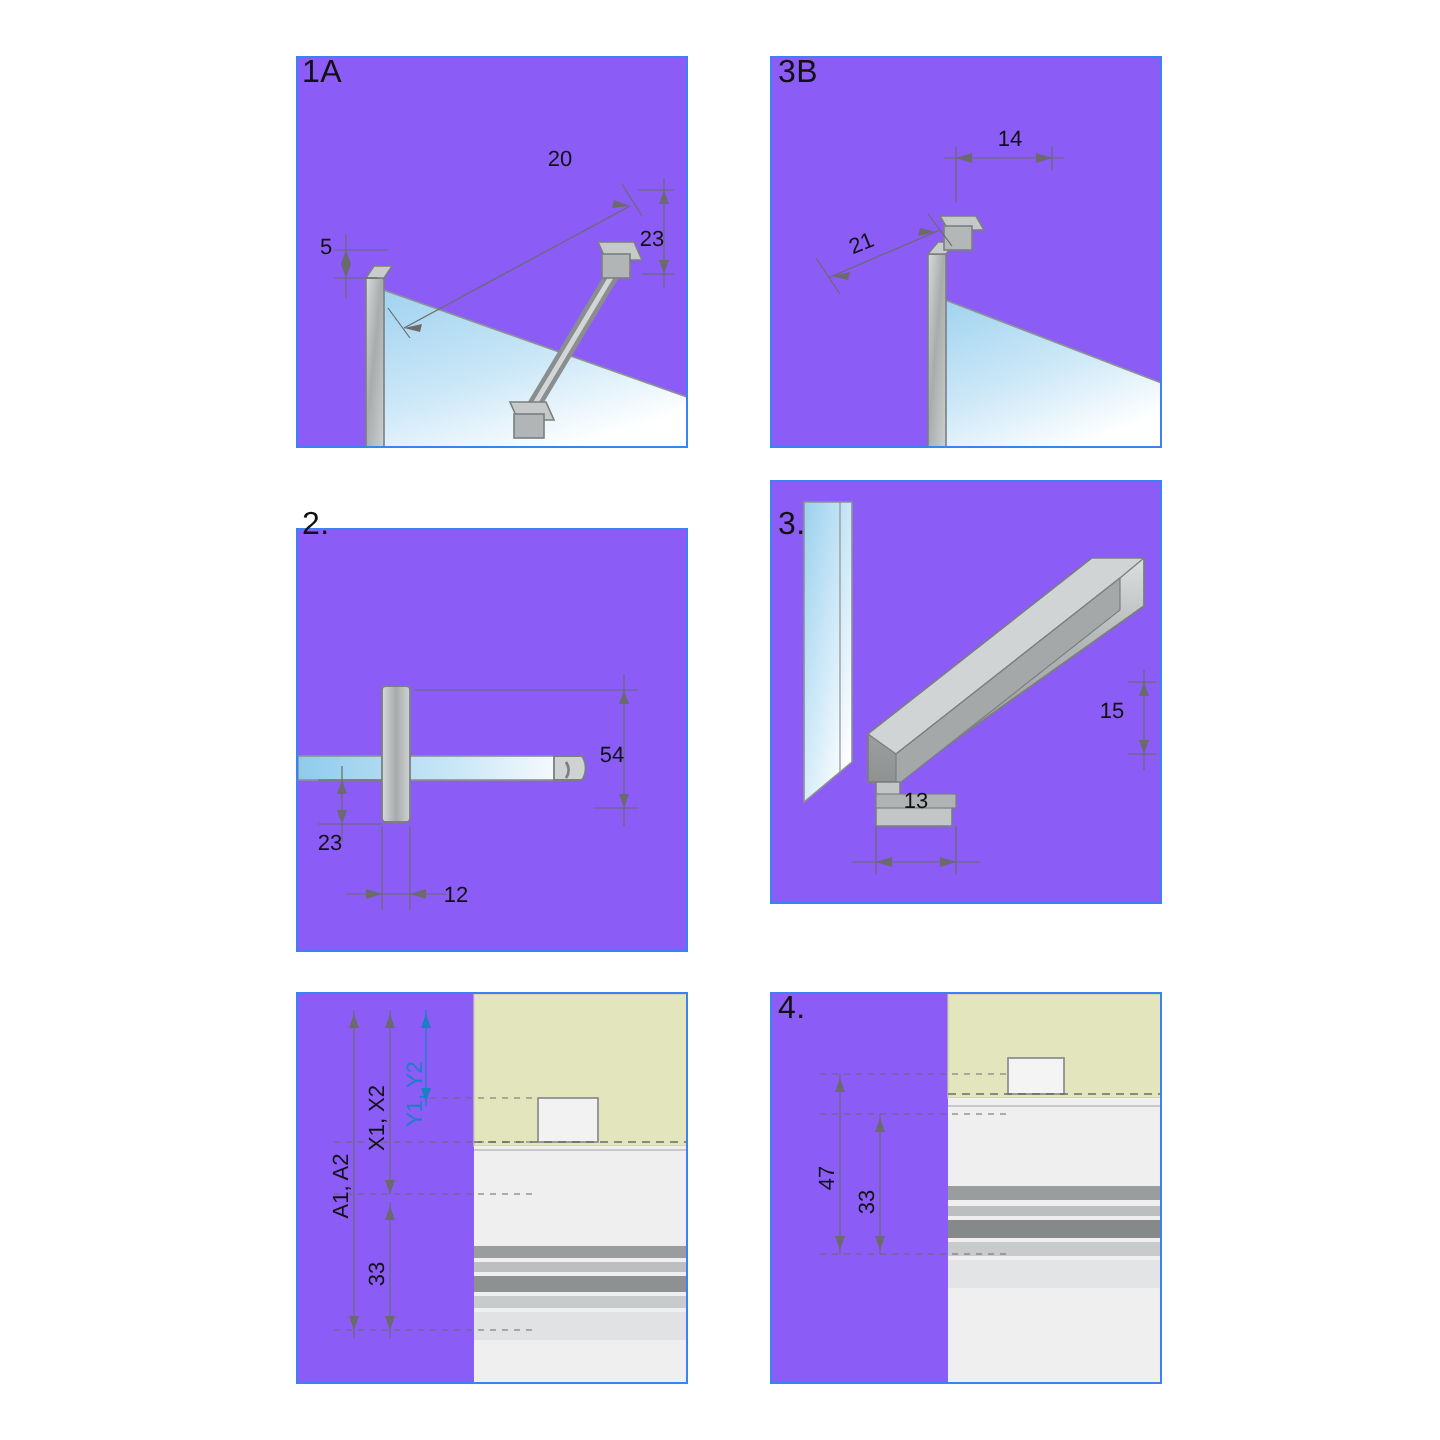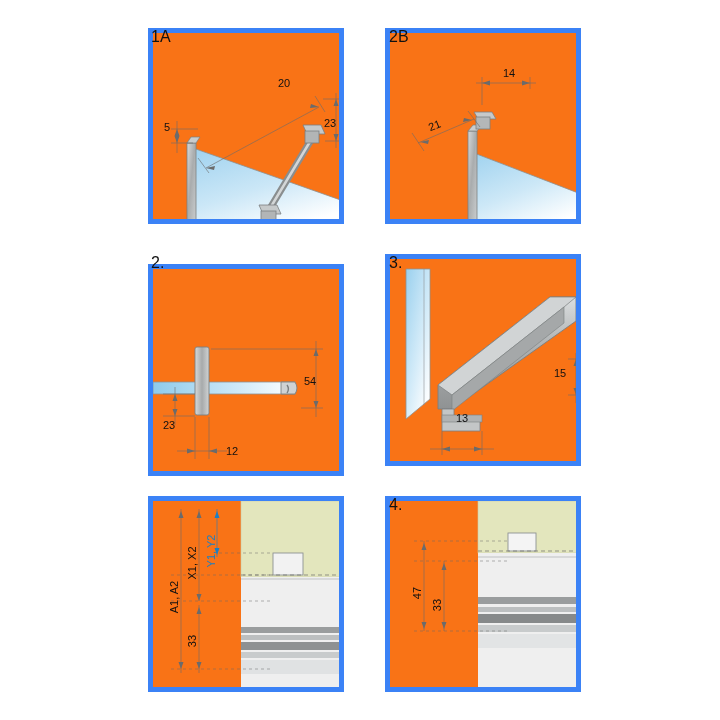--- a/index.html
+++ b/index.html
@@ -4,21 +4,21 @@
 <style>
   html,body{margin:0;padding:0;}
   body{
     width:720px;height:720px;background:#ffffff;
     font-family:"Liberation Sans", sans-serif;
     color:#1a1a1a;
     overflow:hidden;
     position:relative;
   }
   .sheet{position:absolute;left:0;top:0;width:720px;height:720px;}
-  .panel{position:absolute;border:5px solid #3b82f6;background:#f97316;box-sizing:border-box;overflow:hidden;text-decoration:underline;}
+  .panel{position:absolute;border:1px solid #3b82f6;background:#8b5cf6;box-sizing:border-box;overflow:hidden;text-decoration:underline;}
   .panel-label{
     position:absolute;font-size:16px;color:#111;letter-spacing:.2px;
   }
   svg{display:block;}
   .dimtext{font-size:11px;fill:#111;font-family:"Liberation Sans", sans-serif;}
   .dimtext.blue{fill:#1b7fc4;}
 </style>
 </head>
 <body>
 
@@ -103,21 +103,21 @@
       <text class="dimtext" x="119" y="44" text-anchor="middle">14</text>
 
       <line x1="28" y1="110" x2="84" y2="86" stroke="#6b6b6b" stroke-width="0.6"></line>
       <line x1="22" y1="100" x2="34" y2="118" stroke="#6b6b6b" stroke-width="0.6"></line>
       <line x1="78" y1="78" x2="90" y2="94" stroke="#6b6b6b" stroke-width="0.6"></line>
       <path d="M30,109 l9,-2 l-1,4 z" fill="#6b6b6b"></path>
       <path d="M82,87 l-9,2 l1,-4 z" fill="#6b6b6b"></path>
       <text class="dimtext" x="46" y="96" text-anchor="middle" transform="rotate(-22 46 96)">21</text>
     </svg>
   </div>
-  <div class="panel-label" style="left:389px;top:28px;">2B</div>
+  <div class="panel-label" style="left:389px;top:28px;">3B</div>
 
   <div class="panel" style="left:148px;top:264px;width:196px;height:212px;">
     <svg width="196" height="212" viewBox="0 0 196 212">
       <defs>
         <linearGradient id="g2" x1="0" y1="0" x2="1" y2="0">
           <stop offset="0%" stop-color="#8ecbec"></stop>
           <stop offset="60%" stop-color="#cfe9f8"></stop>
           <stop offset="100%" stop-color="#ffffff"></stop>
         </linearGradient>
         <linearGradient id="gm2" x1="0" y1="0" x2="1" y2="0">
@@ -151,21 +151,21 @@
       <line x1="42" y1="148" x2="42" y2="190" stroke="#6b6b6b" stroke-width="0.6"></line>
       <line x1="56" y1="148" x2="56" y2="190" stroke="#6b6b6b" stroke-width="0.6"></line>
       <line x1="24" y1="182" x2="74" y2="182" stroke="#6b6b6b" stroke-width="0.6"></line>
       <path d="M42,182 l-8,-2.5 l0,5 z" fill="#6b6b6b"></path>
       <path d="M56,182 l8,-2.5 l0,5 z" fill="#6b6b6b"></path>
       <text class="dimtext" x="79" y="186" text-anchor="middle">12</text>
     </svg>
   </div>
   <div class="panel-label" style="left:151px;top:254px;">2.</div>
 
-  <div class="panel" style="left:385px;top:254px;width:196px;height:212px;">
+  <div class="panel" style="left:385px;top:240px;width:196px;height:212px;">
     <svg width="196" height="212" viewBox="0 0 196 212">
       <defs>
         <linearGradient id="g3" x1="0" y1="0" x2="0.8" y2="1">
           <stop offset="0%" stop-color="#9ad0ee"></stop>
           <stop offset="60%" stop-color="#d5ecf9"></stop>
           <stop offset="100%" stop-color="#ffffff"></stop>
         </linearGradient>
         <linearGradient id="gm3" x1="0" y1="0" x2="0" y2="1">
           <stop offset="0%" stop-color="#dcdfe0"></stop>
           <stop offset="40%" stop-color="#b2b5b6"></stop>

